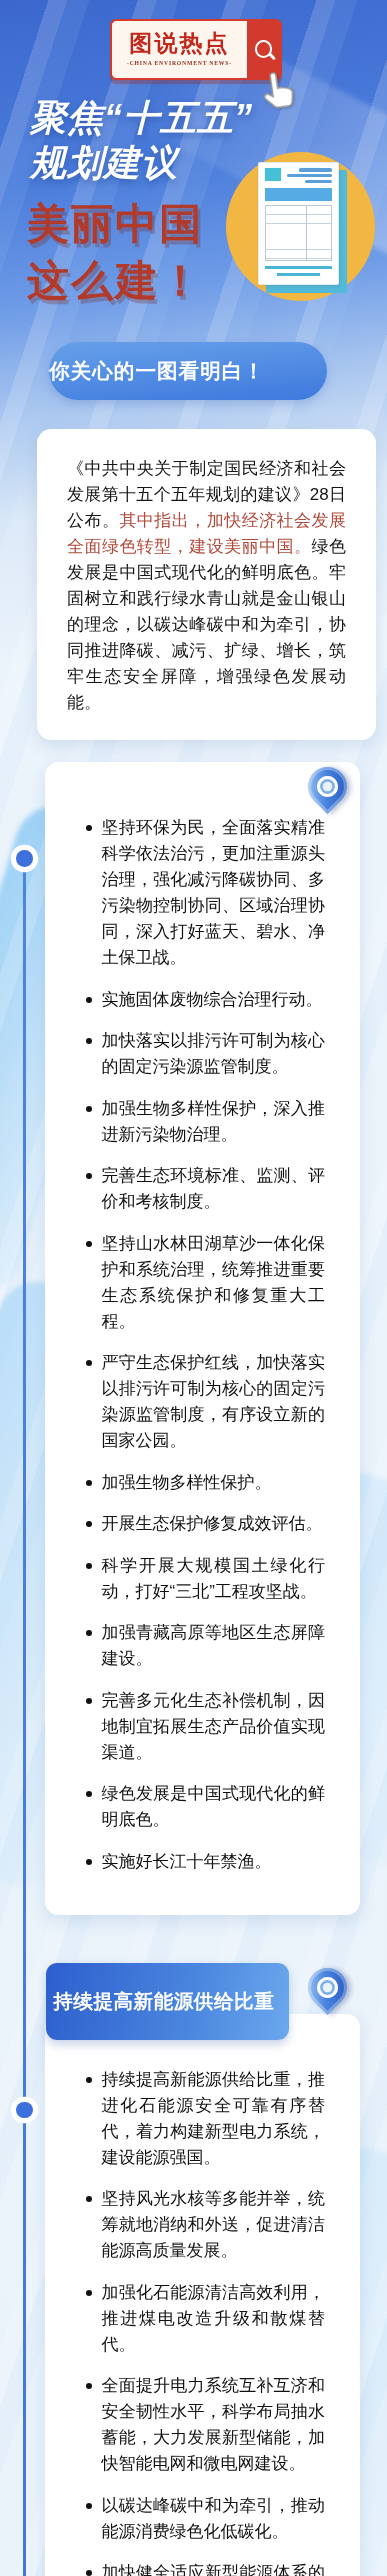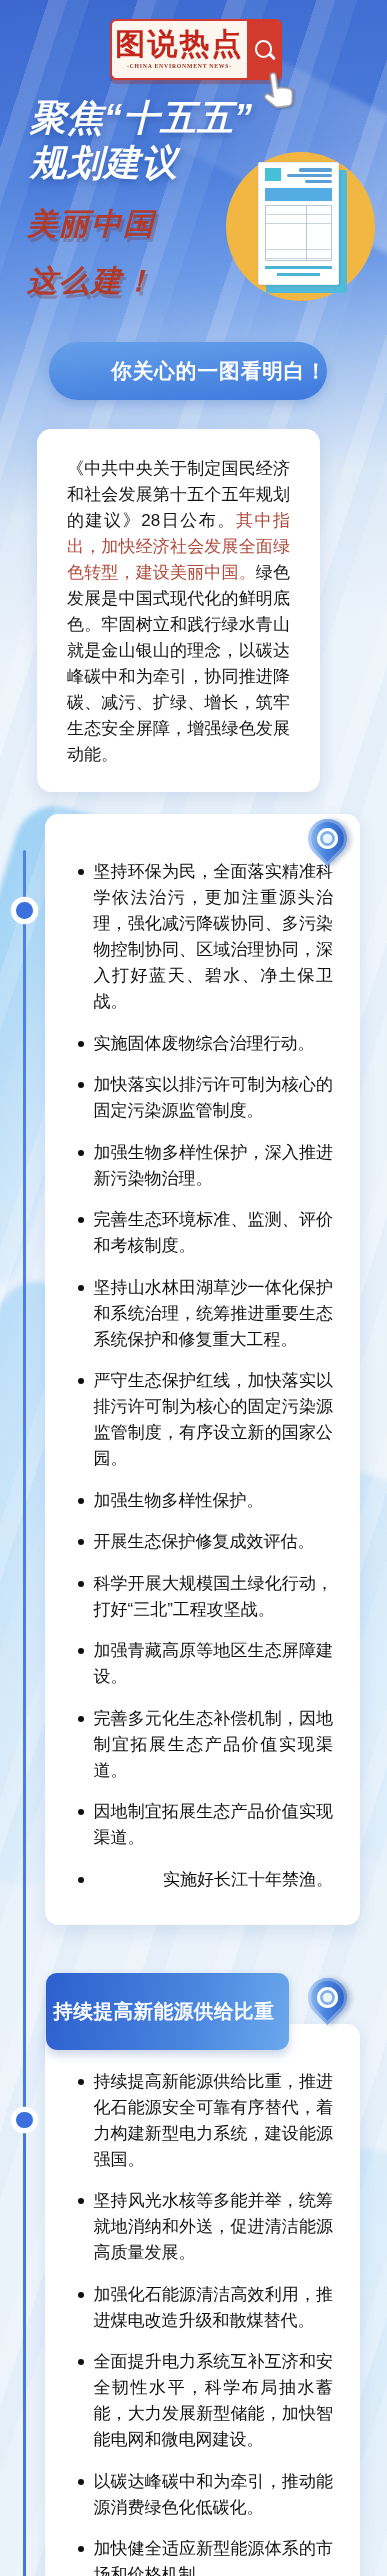--- a/index.html
+++ b/index.html
@@ -7,57 +7,57 @@
     font-family:"Liberation Sans",sans-serif;
     background:linear-gradient(172deg,#3c68ce 0%,#4a7cdb 4.5%,#6f9ce7 7.5%,#a9c6ef 10%,#dce9f7 12.5%,#ebf3fb 16%,#e9f1f9 100%);}
   .page::after{content:'';position:absolute;inset:0;z-index:0;pointer-events:none;
     background:repeating-linear-gradient(108deg,rgba(255,255,255,0) 0 46px,rgba(255,255,255,.16) 46px 64px,rgba(175,212,245,.10) 64px 85px);}
   .rb{position:absolute;z-index:0;filter:blur(2.6px);border-radius:41px;pointer-events:none;}
 
   
   .badge{position:relative;margin:18.5px 0 0 110px;width:168px;height:57px;display:flex;z-index:3;
     border:2.1px solid #d23a2e;border-radius:6.2px;background:#fcf6ee;box-shadow:0 3.1px 1px rgba(160,40,25,.35);}
   .badge-main{flex:1;display:flex;flex-direction:column;align-items:center;justify-content:center;}
-  .badge-title{font-family:"Liberation Serif",serif;font-size:30px;font-weight:900;color:#c3271b;letter-spacing:2.1px;line-height:1;}
+  .badge-title{font-family:"Liberation Serif",serif;font-size:23px;font-weight:900;color:#c3271b;letter-spacing:2.1px;line-height:1;}
   .badge-sub{font-family:"Liberation Serif",serif;font-size:5.7px;color:#93301f;letter-spacing:0.8px;margin-top:4.1px;font-weight:700;}
   .badge-sq{width:33px;background:#d23a2e;display:flex;align-items:center;justify-content:center;border-radius:0 3.1px 3.1px 0;}
   .mag{width:13.4px;height:13.4px;border:2.6px solid #fff;border-radius:50%;position:relative;}
   .mag::after{content:'';position:absolute;width:8.2px;height:3.1px;background:#fff;border-radius:1.5px;transform:rotate(45deg);right:-6.2px;bottom:-2.6px;}
   .hand{position:absolute;right:-20.6px;bottom:-34px;width:43px;height:43px;transform:rotate(-8deg);
     filter:drop-shadow(1px 1.5px 1px rgba(0,0,0,.25));}
 
   
   .hero-title{position:relative;z-index:2;margin:15.5px 0 0 30px;color:#fff;font-size:36px;font-weight:900;
     line-height:45px;letter-spacing:1px;text-shadow:0 3.1px 7.2px rgba(25,60,130,.45);font-style:italic;}
-  .hero-sub{position:relative;z-index:2;margin:10.3px 0 0 27px;color:#b13a2a;font-size:30px;font-weight:900;
-    line-height:57px;letter-spacing:2.1px;text-shadow:2.6px 3.6px 0.5px rgba(120,35,20,.28);font-style:italic;}
+  .hero-sub{position:relative;z-index:2;margin:10.3px 0 0 27px;color:#b13a2a;font-size:42px;font-weight:900;
+    line-height:57px;letter-spacing:2.1px;text-shadow:2.6px 3.6px 0.5px rgba(120,35,20,.28);}
 
   
   .yellow-circle{position:absolute;left:226px;top:152px;width:149px;height:149px;border-radius:50%;background:#f2b643;z-index:1;}
   .doc-back{position:absolute;left:40px;top:17.5px;width:81px;height:123px;background:#53b9d8;border-radius:2.1px;}
   .doc{position:absolute;left:32px;top:10.3px;width:81px;height:123px;background:#fff;border:0.5px solid #e3edf5;
     border-radius:1.5px;box-shadow:1px 1px 3.1px rgba(0,0,0,.10);padding:5.2px 6.2px;box-sizing:border-box;}
   .doc-r1{display:flex;align-items:flex-start;}
   .doc-chip{width:15.5px;height:12.4px;background:#45c0d8;}
   .doc-lines{margin-left:auto;display:flex;flex-direction:column;align-items:flex-end;gap:2.6px;}
   .doc-lines span{display:block;height:3.1px;border-radius:1.5px;background:#5b9fd8;}
   .doc-band{height:12.4px;background:#55abe4;margin-top:5.2px;}
   .doc-table{margin-top:4.1px;height:54px;border:0.5px solid #b9c8d4;position:relative;
     background:repeating-linear-gradient(180deg,transparent 0 8.2px,#c6d4df 8.2px 8.8px);}
   .doc-table::after{content:'';position:absolute;top:0;bottom:0;left:62%;border-left:0.5px solid #b9c8d4;}
   .doc-b1{height:3.6px;background:#4ab4d4;margin-top:5.2px;}
   .doc-b2{height:3.6px;background:#4ab4d4;margin:3.1px auto 0;width:64%;}
 
   
   .pill{position:relative;z-index:2;margin:33px 0 0 49px;width:278px;height:58px;border-radius:31px;
-    background:linear-gradient(175deg,#66a0e9,#3e79de);display:flex;align-items:center;justify-content:flex-end;
+    background:linear-gradient(175deg,#66a0e9,#3e79de);display:flex;align-items:center;justify-content:flex-start;
     color:#fff;font-size:20.6px;font-weight:700;letter-spacing:1px;box-shadow:0 4.1px 9.3px rgba(60,100,180,.25);font-family:Liberation Mono, monospace;}
 
   
-  .intro-card{position:relative;z-index:2;margin:29px 0 16px 37px;width:283px;box-sizing:border-box;border-radius:14.4px;
+  .intro-card{position:relative;z-index:2;margin:29px 0 16px 37px;width:339px;box-sizing:border-box;border-radius:14.4px;
     background:#fff;padding:27px 30px 24px;font-size:17px;line-height:26px;color:#151515;
     box-shadow:0 6.2px 15.5px rgba(90,130,190,.18);text-align:justify;}
   .intro-red{color:#b0493a;}
 
   
   .tl-line{position:absolute;left:23px;top:850px;width:2.6px;height:3153px;z-index:1;
     background:linear-gradient(180deg,#4e83e4,#3b6cd6);border-radius:1.5px;}
   .tdot{position:absolute;left:-29px;top:88px;width:16.5px;height:16.5px;border-radius:50%;
     background:#3d6fdd;box-shadow:0 0 0 5.2px #fff;z-index:2;}
 
@@ -67,23 +67,23 @@
     padding:9.3px 2.1px 9.3px 7.2px;border-radius:11.3px;color:#fff;font-size:19.6px;font-weight:900;line-height:29px;
     display:flex;align-items:center;letter-spacing:0.5px;
     background:linear-gradient(100deg,#2d5fce 0%,#4a86de 60%,#6ba8ed 100%);box-shadow:0 4.1px 8.2px rgba(50,90,170,.25);}
   .pin{position:absolute;z-index:5;left:308px;top:5.2px;width:39px;height:39px;transform:rotate(-45deg);
     border-radius:50% 50% 50% 0;background:linear-gradient(135deg,#b9d9f6,#4b86e0 45%,#1c4fb8);
     box-shadow:inset 0 0 0 3.1px rgba(255,255,255,.3),2.1px 3.1px 5.2px rgba(30,60,120,.3);}
   .pin::after{content:'';position:absolute;inset:8.8px;background:#e9f3fc;border-radius:50%;
     box-shadow:inset 0 0 0 3.1px #fff,inset 0 0 0 5.7px #7fb0e8;}
   .card{position:relative;z-index:3;margin:-26px 0 0 45px;width:315px;box-sizing:border-box;background:#fff;
     border-radius:13.4px;padding:41px 23px 28px 28px;box-shadow:0 6.2px 15.5px rgba(90,130,190,.16);}
-  .card ul{list-style:none;margin:4px;padding:0;}
+  .card ul{list-style:none;margin:12px;padding:0;}
   .card li{display:flex;margin-bottom:15.5px;font-size:17px;line-height:26px;color:#111;text-align:justify;}
-  .card li:last-child{margin-bottom:0;justify-content:space-between;}
+  .card li:last-child{margin-bottom:0;}
   .blt{flex:0 0 auto;width:6.2px;height:6.2px;border-radius:50%;background:#111;margin:9.8px 9.3px 0 1px;}
 </style>
 </head>
 <body>
 
 <div class="page">
 
   <div class="rb" style="left:134px;top:93px;width:392px;height:124px;transform:rotate(27deg);background:linear-gradient(90deg,rgba(255,255,255,0),rgba(255,255,255,.38));"></div>
   <div class="rb" style="left:-46px;top:804px;width:129px;height:489px;transform:rotate(17deg);background:linear-gradient(100deg,rgba(90,180,240,.55),rgba(140,205,250,.15));"></div>
   <div class="rb" style="left:-67px;top:1288px;width:196px;height:592px;transform:rotate(14deg);background:linear-gradient(100deg,rgba(170,215,248,.75),rgba(220,240,252,.2));"></div>
@@ -188,21 +188,21 @@
           <li>
             <span class="blt"></span>
             <span class="txt">加强青藏高原等地区生态屏障建设。</span>
           </li>
           <li>
             <span class="blt"></span>
             <span class="txt">完善多元化生态补偿机制，因地制宜拓展生态产品价值实现渠道。</span>
           </li>
           <li>
             <span class="blt"></span>
-            <span class="txt">因地制宜拓展生态产品价值实现渠道。</span>
+            <span class="txt">绿色发展是中国式现代化的鲜明底色。</span>
           </li>
           <li>
             <span class="blt"></span>
             <span class="txt">实施好长江十年禁渔。</span>
           </li>
         </ul>
     </div>
   </section>
 
   <section class="topic s2">

